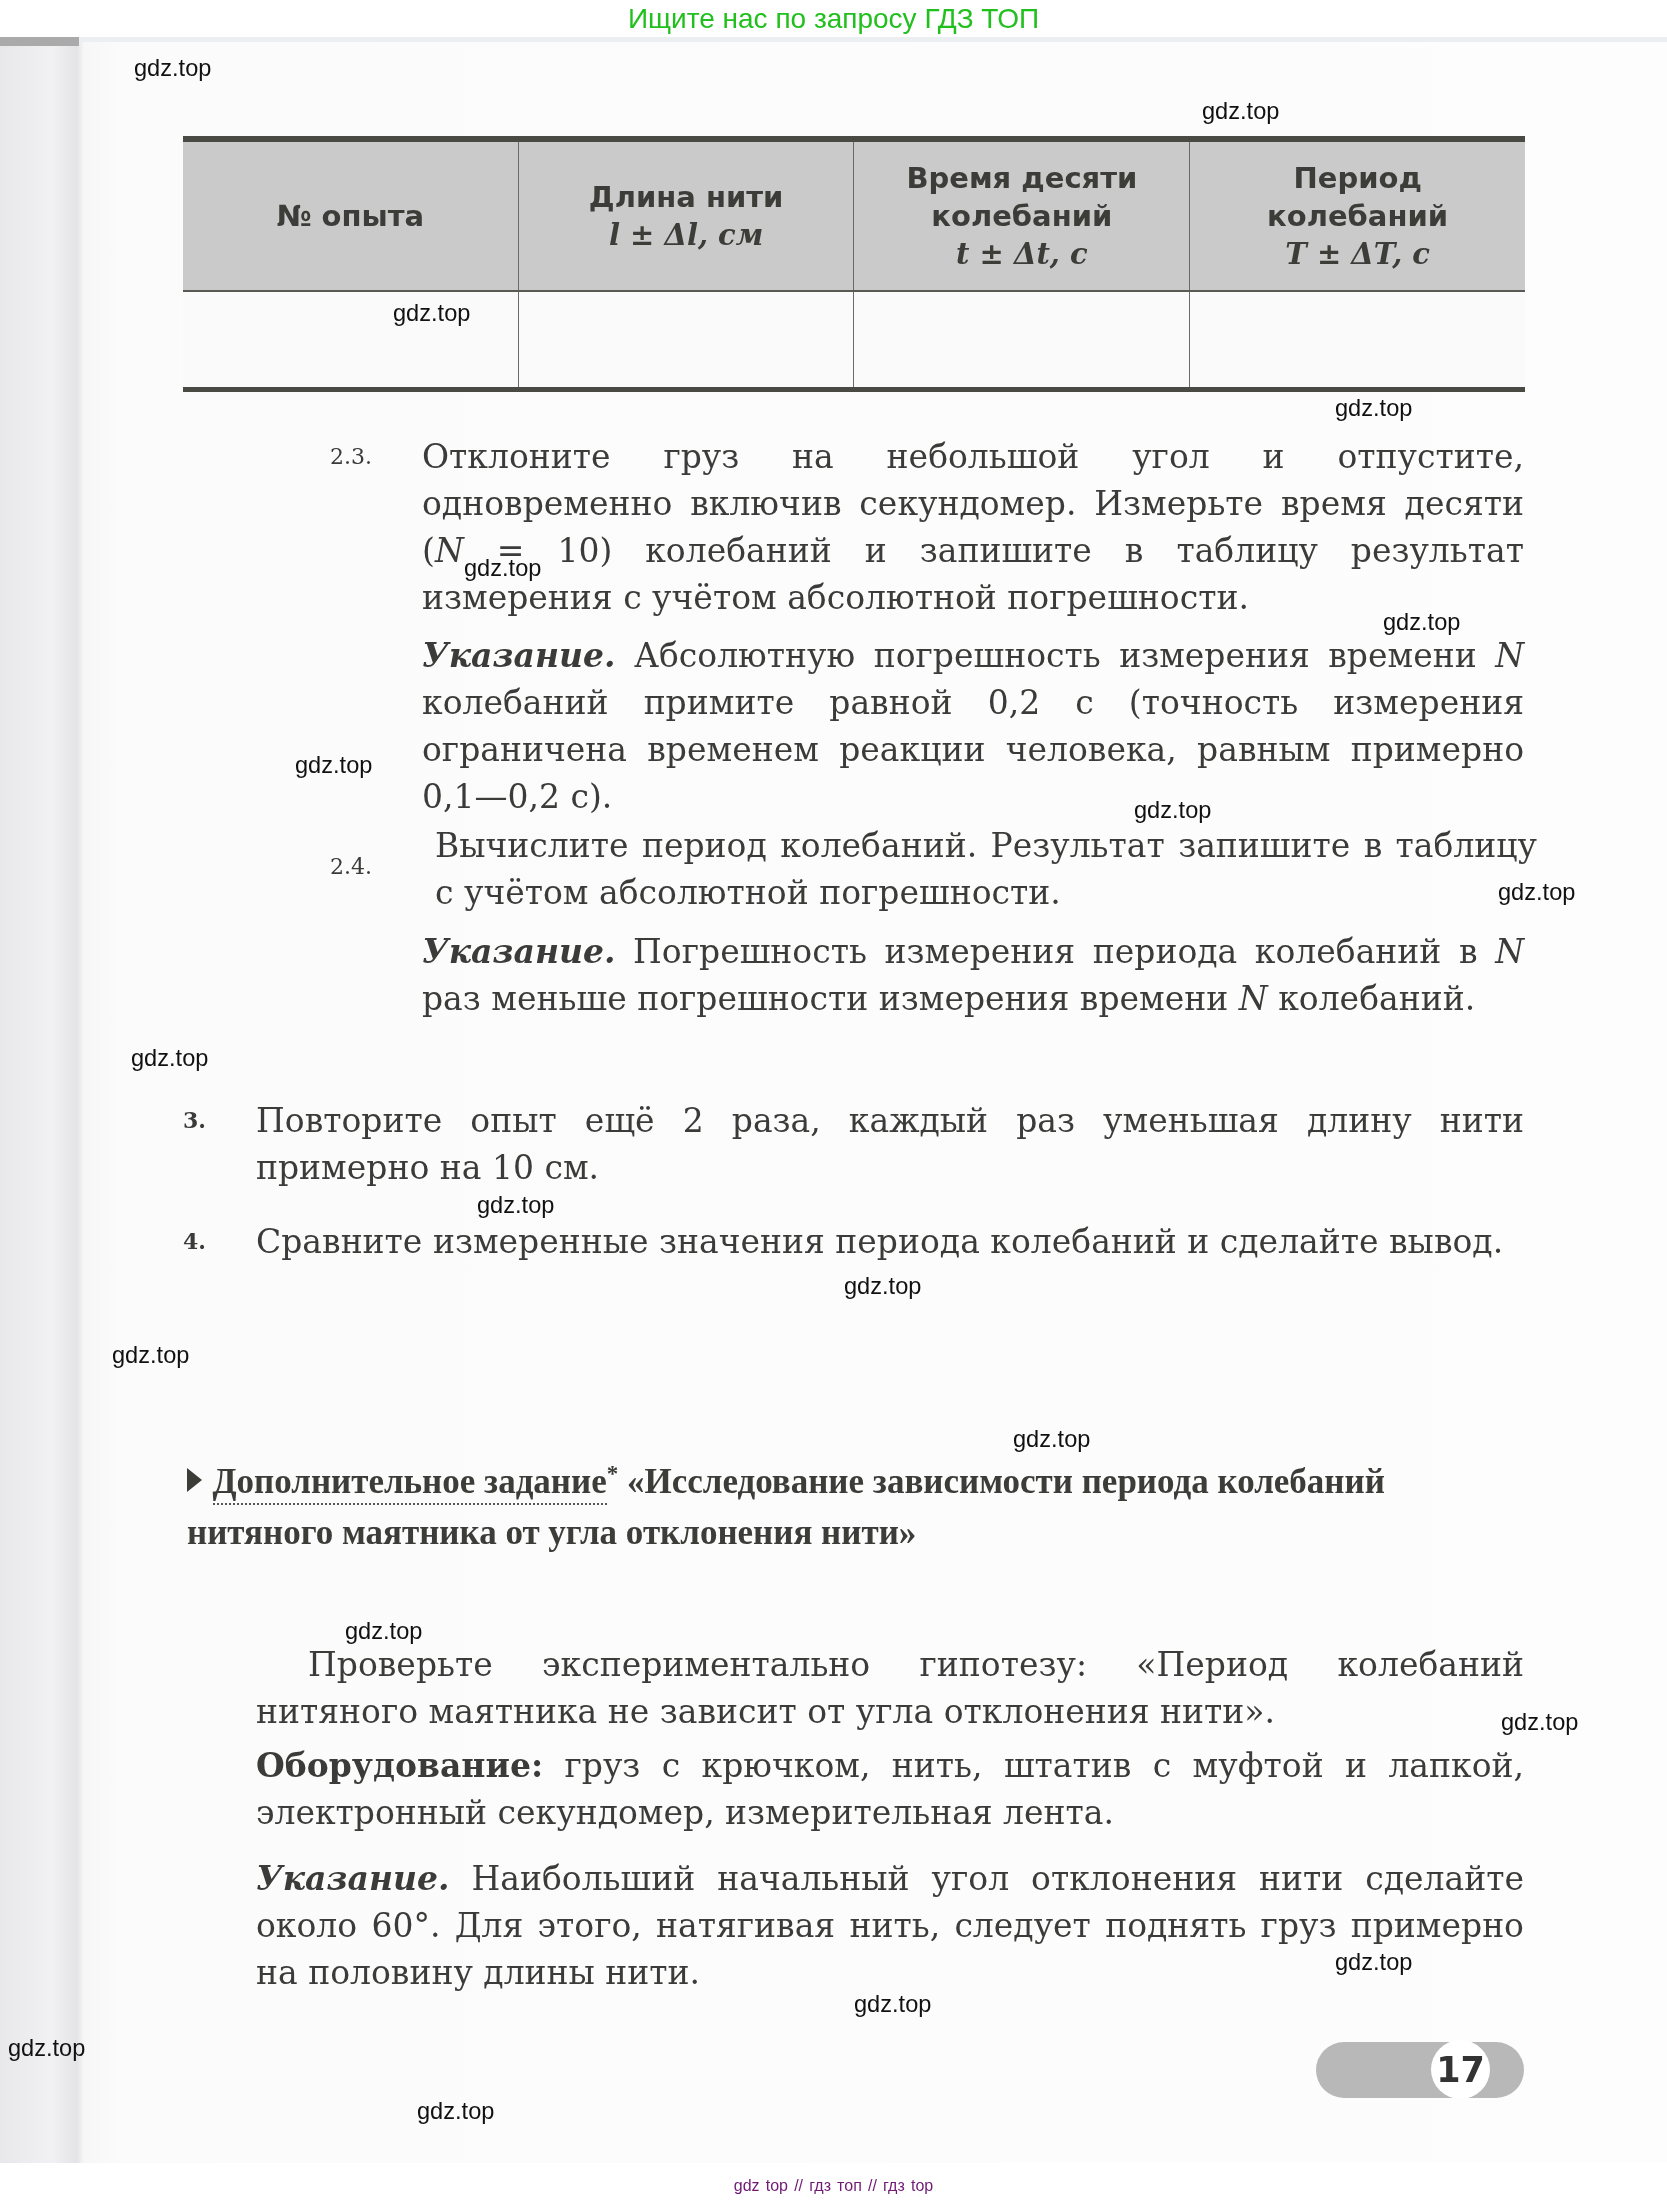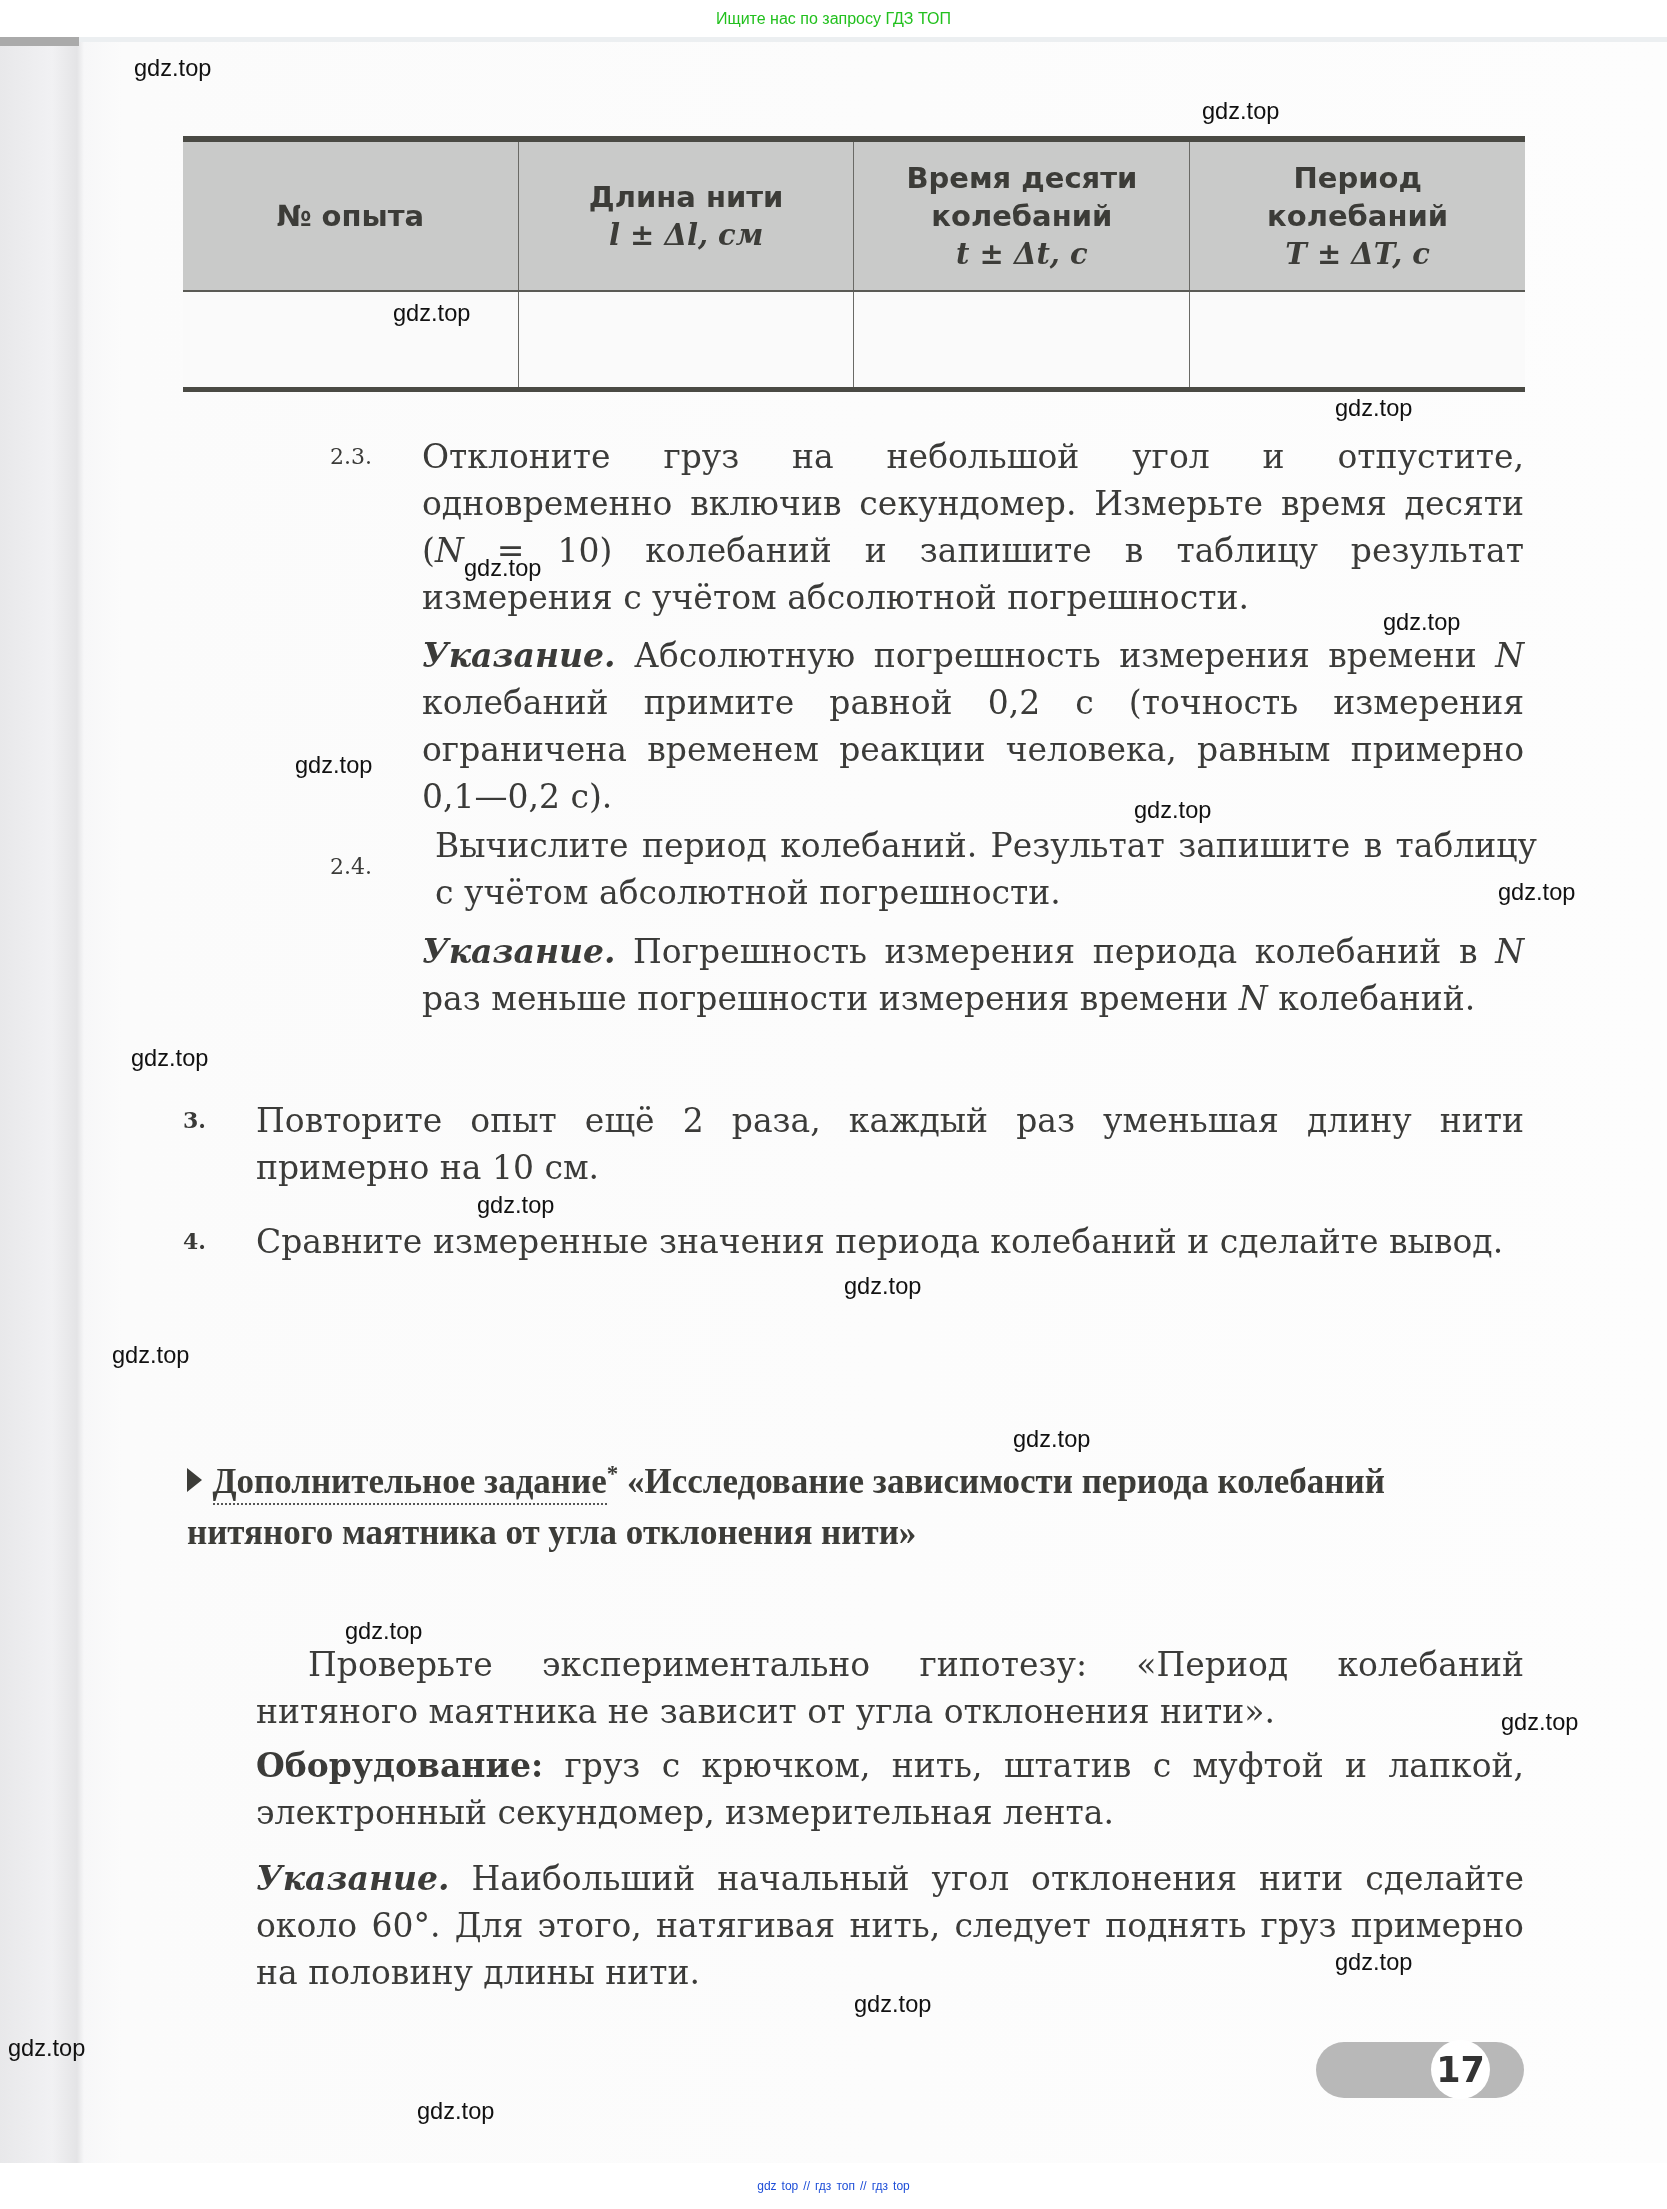--- a/index.html
+++ b/index.html
@@ -5,37 +5,37 @@
   html, body { margin:0; padding:0; }
   body {
     width:1667px; height:2210px; position:relative; overflow:hidden;
     background:#ffffff;
     font-family:"DejaVu Serif", serif;
     color:#3a3a38;
   }
   .top-banner {
     position:absolute; left:0; top:0; width:1667px; height:37px;
     display:flex; align-items:center; justify-content:center;
-    font-family:"Liberation Sans", sans-serif; font-size:16px; color:#22c01e;
+    font-family:"Liberation Sans", sans-serif; font-size:28px; color:#22c01e;
   }
   .page-scan {
     position:absolute; left:0; top:37px; width:1667px; height:2127px;
     background:linear-gradient(90deg,#e8e8ea 0px,#f1f1f3 52px,#e4e4e6 77px,#f7f7f8 84px,#fbfbfb 122px,#fdfdfd 100%);
   }
   .scan-topbar {
     position:absolute; left:0; top:0; width:79px; height:8.7px; background:#aaaaaa;
   }
   .scan-topedge {
     position:absolute; left:79px; top:0; width:1589px; height:5.2px; background:#eceff1;
   }
   .bottom-banner {
     position:absolute; left:0; top:2163px; width:1667px; height:46px;
     background:#ffffff;
     display:flex; align-items:center; justify-content:center;
-    font-family:"Liberation Sans", sans-serif; font-size:12px; color:#1d4ed8;
+    font-family:"Liberation Sans", sans-serif; font-size:16px; color:#701a75;
     word-spacing:1.7px;
   }
   
   .data-table {
     position:absolute; left:183px; top:136px; width:1342px;
     border-collapse:collapse;
     border-top:6.1px solid #4a4a44; border-bottom:5.2px solid #4a4a44;
   }
   .data-table th {
     background:#c9cac9;

